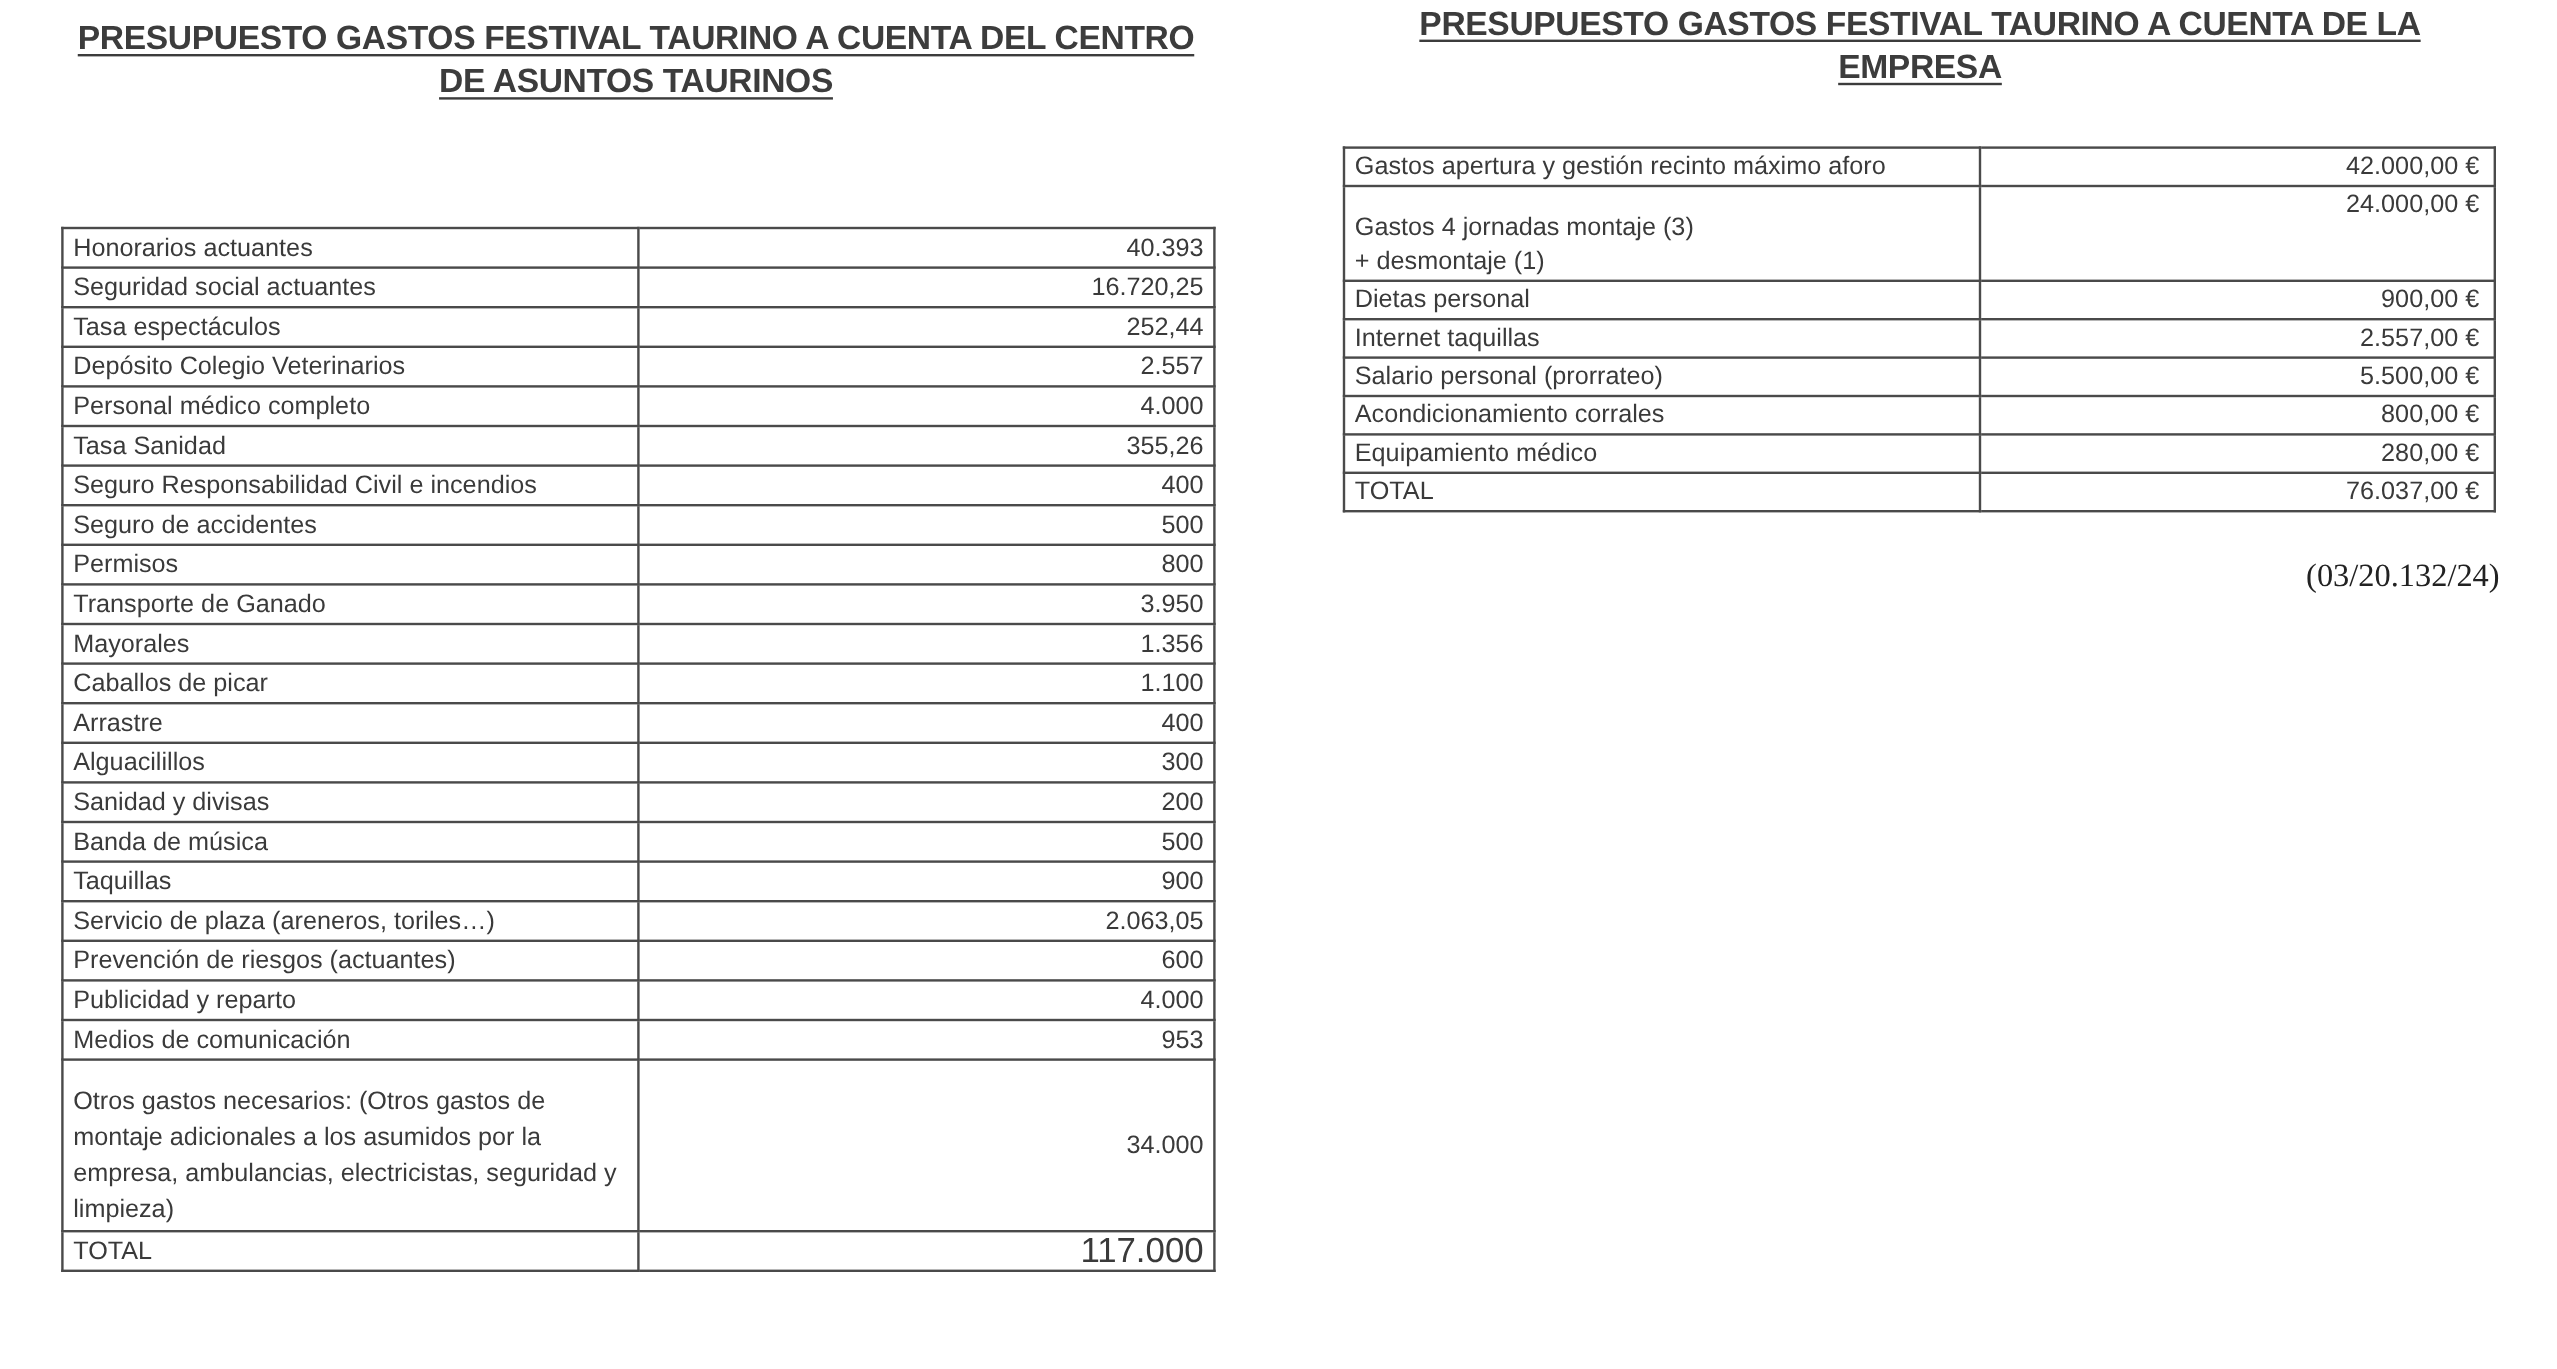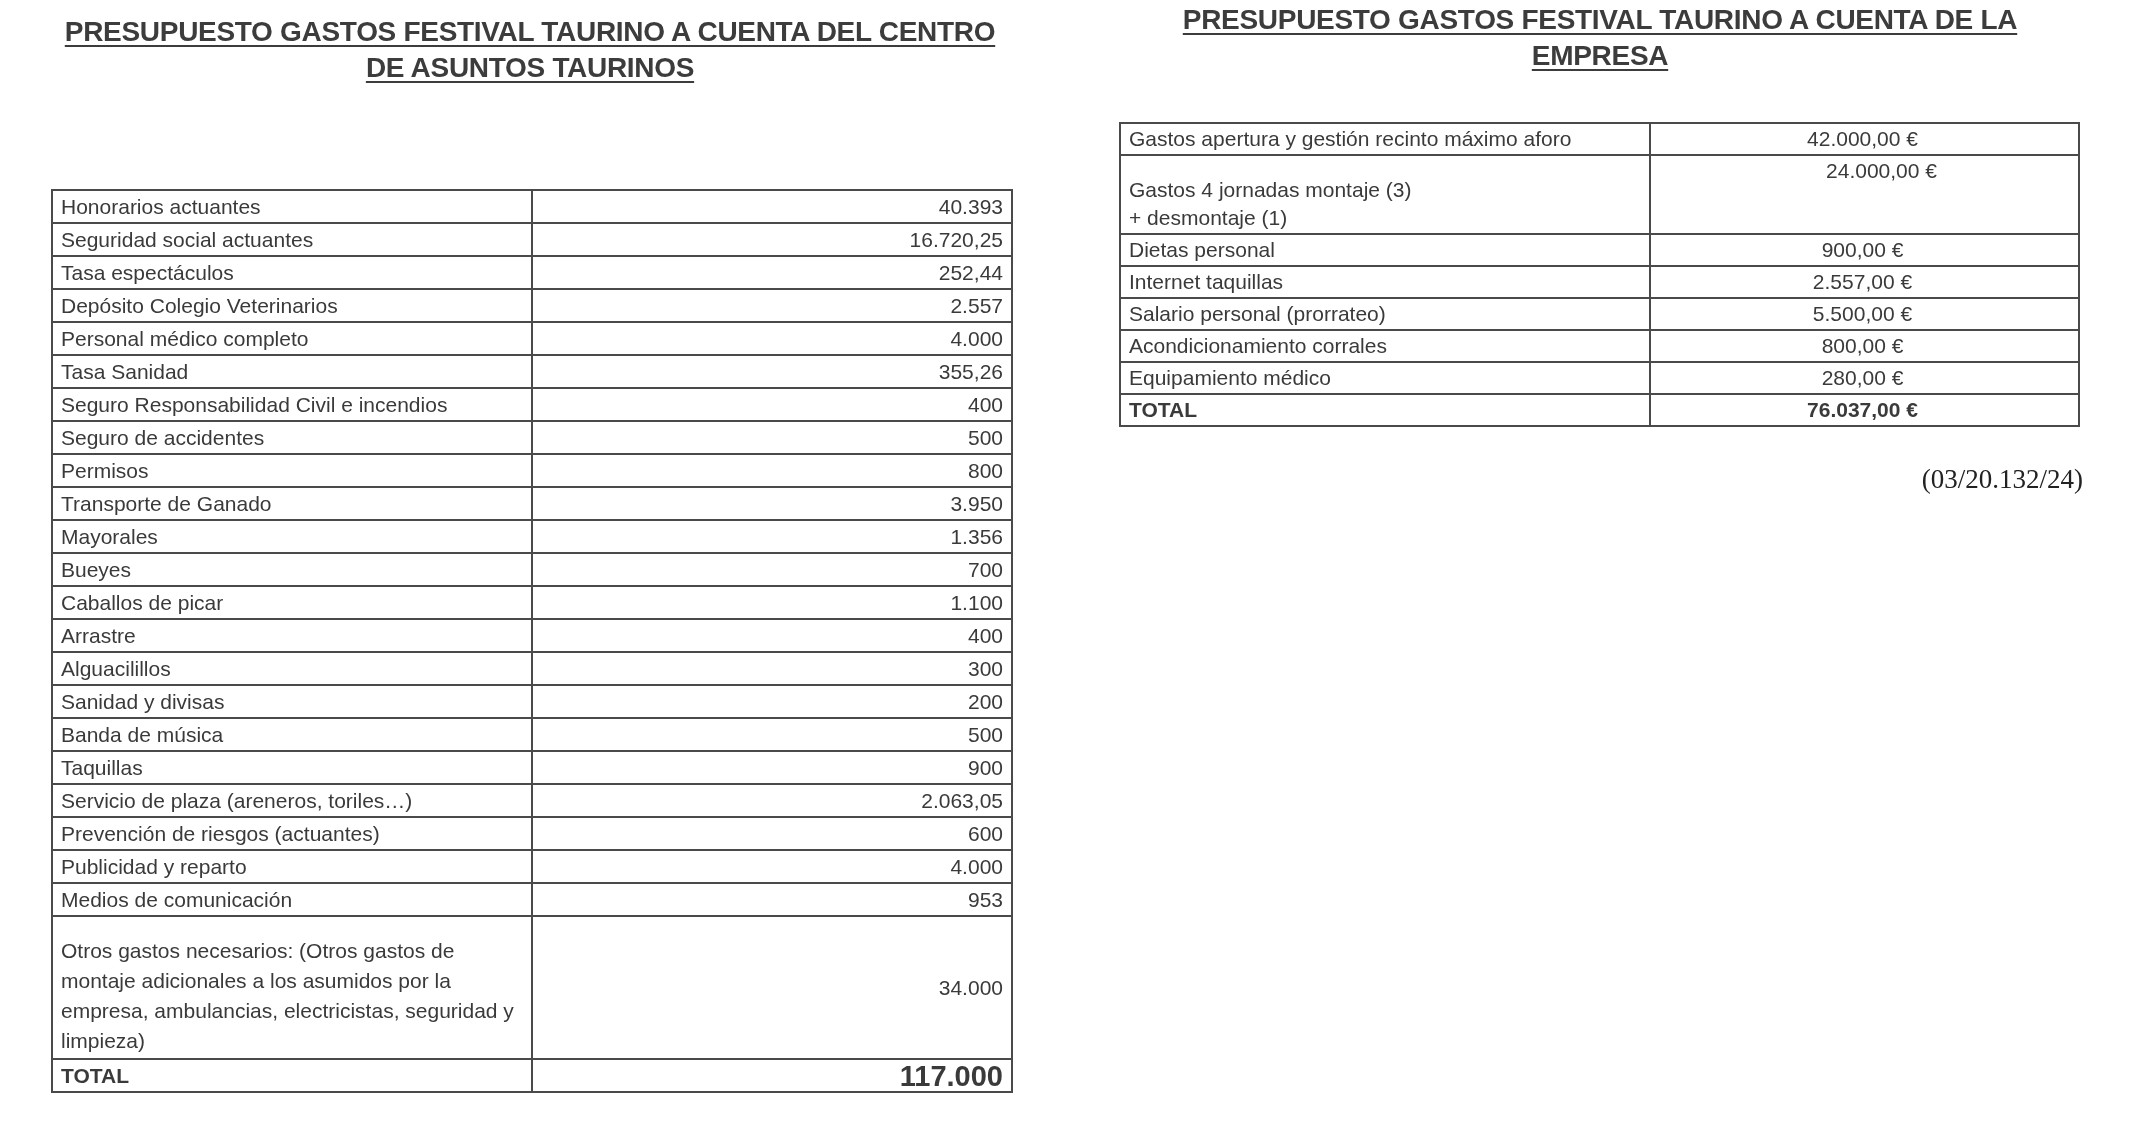--- a/index.html
+++ b/index.html
@@ -12,23 +12,23 @@
   #right-title { left: 1150px; width: 900px; top: 2px; }
   table { position: absolute; border-collapse: collapse; font-size: 21px; color: #3a3a3a; }
   td { border: 2px solid #4a4a4a; padding: 0 8px; line-height: 30px; vertical-align: middle; }
   #left-table { left: 51px; top: 189px; width: 962px; }
   #left-table td.c1 { width: 462px; }
   #left-table td { height: 31px; margin-top: 41px; }
   #left-table td.c2 { text-align: right; }
   #right-table { left: 1119px; top: 122px; width: 961px; }
   #right-table td.c1 { width: 512px; }
   #right-table td { height: 30px; }
-  #right-table td.c2 { text-align: center; padding-right: 12px; }
+  #right-table td.c2 { text-align: right; padding-right: 12px; }
   #right-table tr.tall td.c2 { vertical-align: top; padding-left: 46px; }
-  tr.total td { font-weight: bold; }
+  tr.total td { font-weight: normal; }
   .multi { line-height: 30px; padding-top: 19px; padding-bottom: 2px; }
   #ref { position: absolute; right: 48px; top: 464px; font-family: "Liberation Serif", serif;
          font-size: 27px; color: #222; }
 </style>
 </head>
 <body>
 
 <div id="left-title" class="title"><span>PRESUPUESTO GASTOS FESTIVAL TAURINO A CUENTA DEL CENTRO DE ASUNTOS TAURINOS</span></div>
 
 <table id="left-table">
@@ -69,24 +69,20 @@
         <td class="c1">Permisos</td>
         <td class="c2">800</td>
       </tr>
       <tr>
         <td class="c1">Transporte de Ganado</td>
         <td class="c2">3.950</td>
       </tr>
       <tr>
         <td class="c1">Mayorales</td>
         <td class="c2">1.356</td>
-      </tr>
-      <tr>
-        <td class="c1">Bueyes</td>
-        <td class="c2">700</td>
       </tr>
       <tr>
         <td class="c1">Caballos de picar</td>
         <td class="c2">1.100</td>
       </tr>
       <tr>
         <td class="c1">Arrastre</td>
         <td class="c2">400</td>
       </tr>
       <tr>

